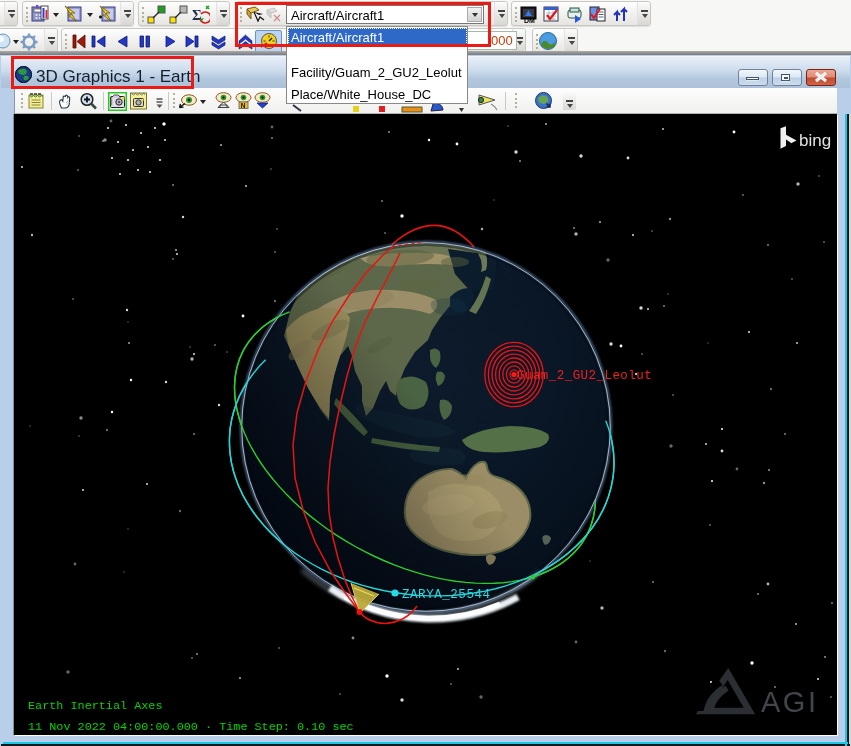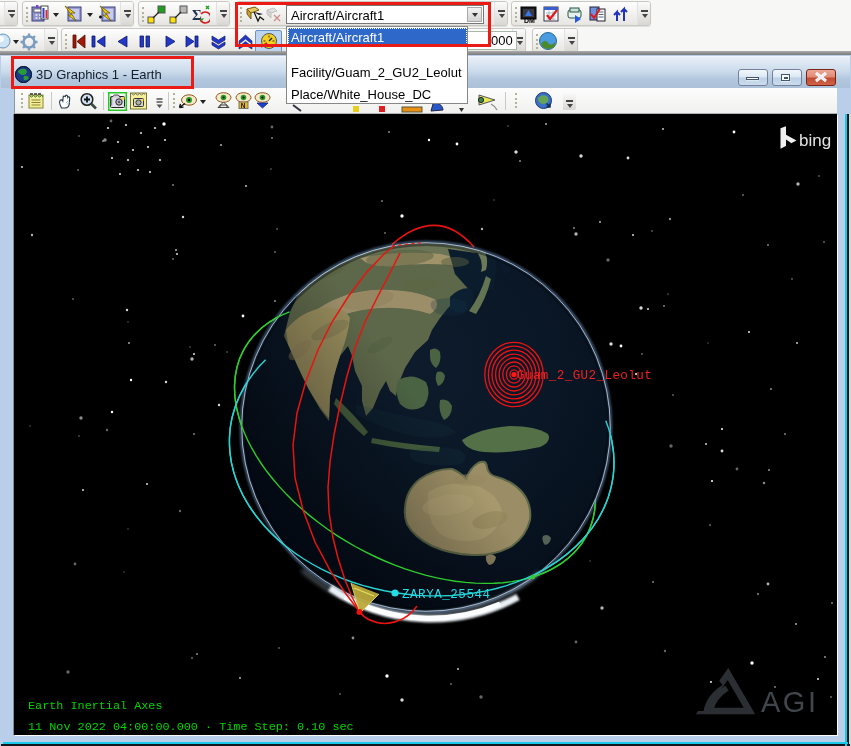--- a/index.html
+++ b/index.html
@@ -9,21 +9,21 @@
 .grp{position:absolute;background:linear-gradient(#fefefe,#e6e5e1);border:1px solid #c9c8c3;border-radius:3px;box-shadow:0 1px 1px rgba(0,0,0,.10);height:25px;top:1px}
 .grp2{top:28px}
 .grip{position:absolute;width:2px;border-left:2px dotted #b4b294;top:5px;height:15px;left:3px}
 .ovf{position:absolute;right:0px;top:0px;bottom:0px;width:13px;background:linear-gradient(#fbfbfb,#d8d7d3);border-left:1px solid #e2e2e2;border-radius:0 2px 2px 0}
 .ovf:before{content:"";position:absolute;left:3px;top:8px;width:7px;height:2px;background:#444}
 .ovf:after{content:"";position:absolute;left:3.5px;top:12px;border-left:3px solid transparent;border-right:3px solid transparent;border-top:4px solid #444}
 .dd{position:absolute;width:0;height:0;border-left:3.5px solid transparent;border-right:3.5px solid transparent;border-top:4px solid #222;top:11px}
 
 #win{position:absolute;left:0;top:55px;width:851px;height:691px;background:#b9cfe9}
 #titlebar{position:absolute;left:1px;top:1px;width:849px;height:32px;background:linear-gradient(#e8eff8,#ccdcec 45%,#b3c8de 70%,#abc1d9);border-top:1px solid #f0f5fb}
-#title{position:absolute;left:35px;top:10px;font-size:13px;color:#141e2c}
+#title{position:absolute;left:35px;top:10px;font-size:17px;color:#141e2c}
 .wbtn{position:absolute;top:12px;width:30px;height:17px;border-radius:3px;border:1px solid #77809a;background:linear-gradient(#f2f7fb,#dbe7f3 48%,#bcd0e6 52%,#cbddee)}
 .wbtn i{position:absolute;background:#fcfdfe;border:1px solid #44546a;box-shadow:0 1px 1px rgba(255,255,255,.5)}
 #closebtn{background:linear-gradient(#eba796,#e08a74 48%,#c04a30 52%,#ce6448);border:1px solid #7e2212}
 
 #wtoolbar{position:absolute;left:14px;top:33px;width:823px;height:26px;background:linear-gradient(#fdfdfd,#f0f0ee);border-bottom:1px solid #b2b2b2;border-left:1px solid #8898a8}
 .wsep{position:absolute;top:4px;width:1px;height:18px;background:#c9c9c9}
 
 #vframe{position:absolute;left:0px;top:59px;width:851px;height:632px;background:#b9cfe9}
 #viewport{position:absolute;left:14px;top:0px;width:823px;height:621px;background:#000;box-shadow:-1px 0 0 #7d8ea0, 1px 1px 0 #fff}
 #cyanR{position:absolute;right:4.5px;top:0;width:2px;height:632px;background:#18c8e8}
@@ -37,21 +37,21 @@
 #combo span{position:absolute;left:4px;top:2px;font-size:13px;color:#000}
 #comboarr{position:absolute;right:1px;top:1px;width:15px;height:15px;background:linear-gradient(#f2f2f2,#d2d2d2);border:1px solid #aaa}
 #comboarr:after{content:"";position:absolute;left:3.5px;top:5px;border-left:3.5px solid transparent;border-right:3.5px solid transparent;border-top:4px solid #333}
 #ddlist{position:absolute;left:286px;top:26px;width:182px;height:78px;background:#fff;border:1px solid #888;z-index:30;font-size:13px;color:#000}
 .dditem{position:absolute;left:1px;width:179px;height:19px;line-height:19px;padding-left:3px;white-space:nowrap}
 
 .redrect{position:absolute;border:3.5px solid #ea1a14;z-index:50}
 
 .pb{position:absolute;top:3px;width:19px;height:19px}
 
-#timefield{position:absolute;left:455px;top:31px;width:62px;height:19px;background:#fff;border:1px solid #a8b8a8;z-index:5;font-size:13px;color:#000000;padding:1px 0 0 35px}
+#timefield{position:absolute;left:455px;top:31px;width:62px;height:19px;background:#fff;border:1px solid #a8b8a8;z-index:5;font-size:13px;color:#c2410c;padding:1px 0 0 35px}
 </style></head>
 <body>
 <div id="app">
   <div id="topstrip">
 
     <div class="grp" style="left:-20px;width:38px">
         <div class="ovf"></div>
       </div>
     <div class="grp" style="left:22px;width:112px">
       <div class="grip"></div>

